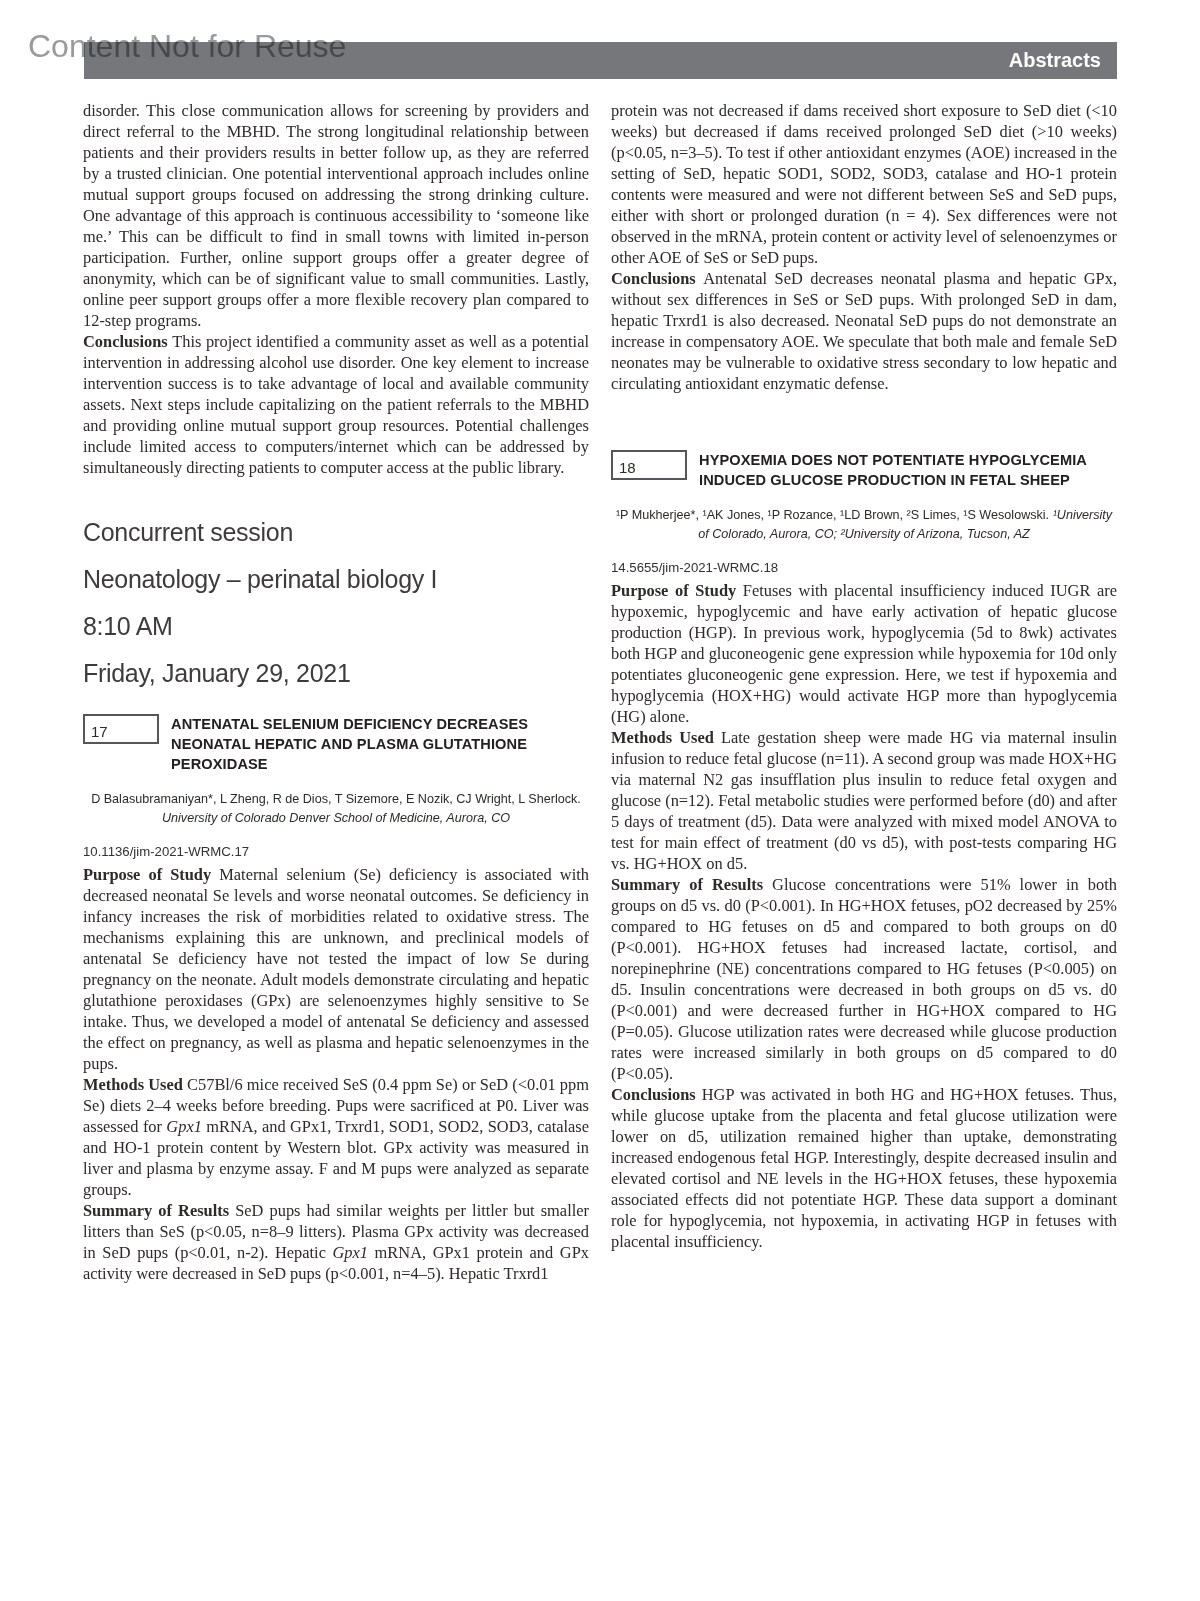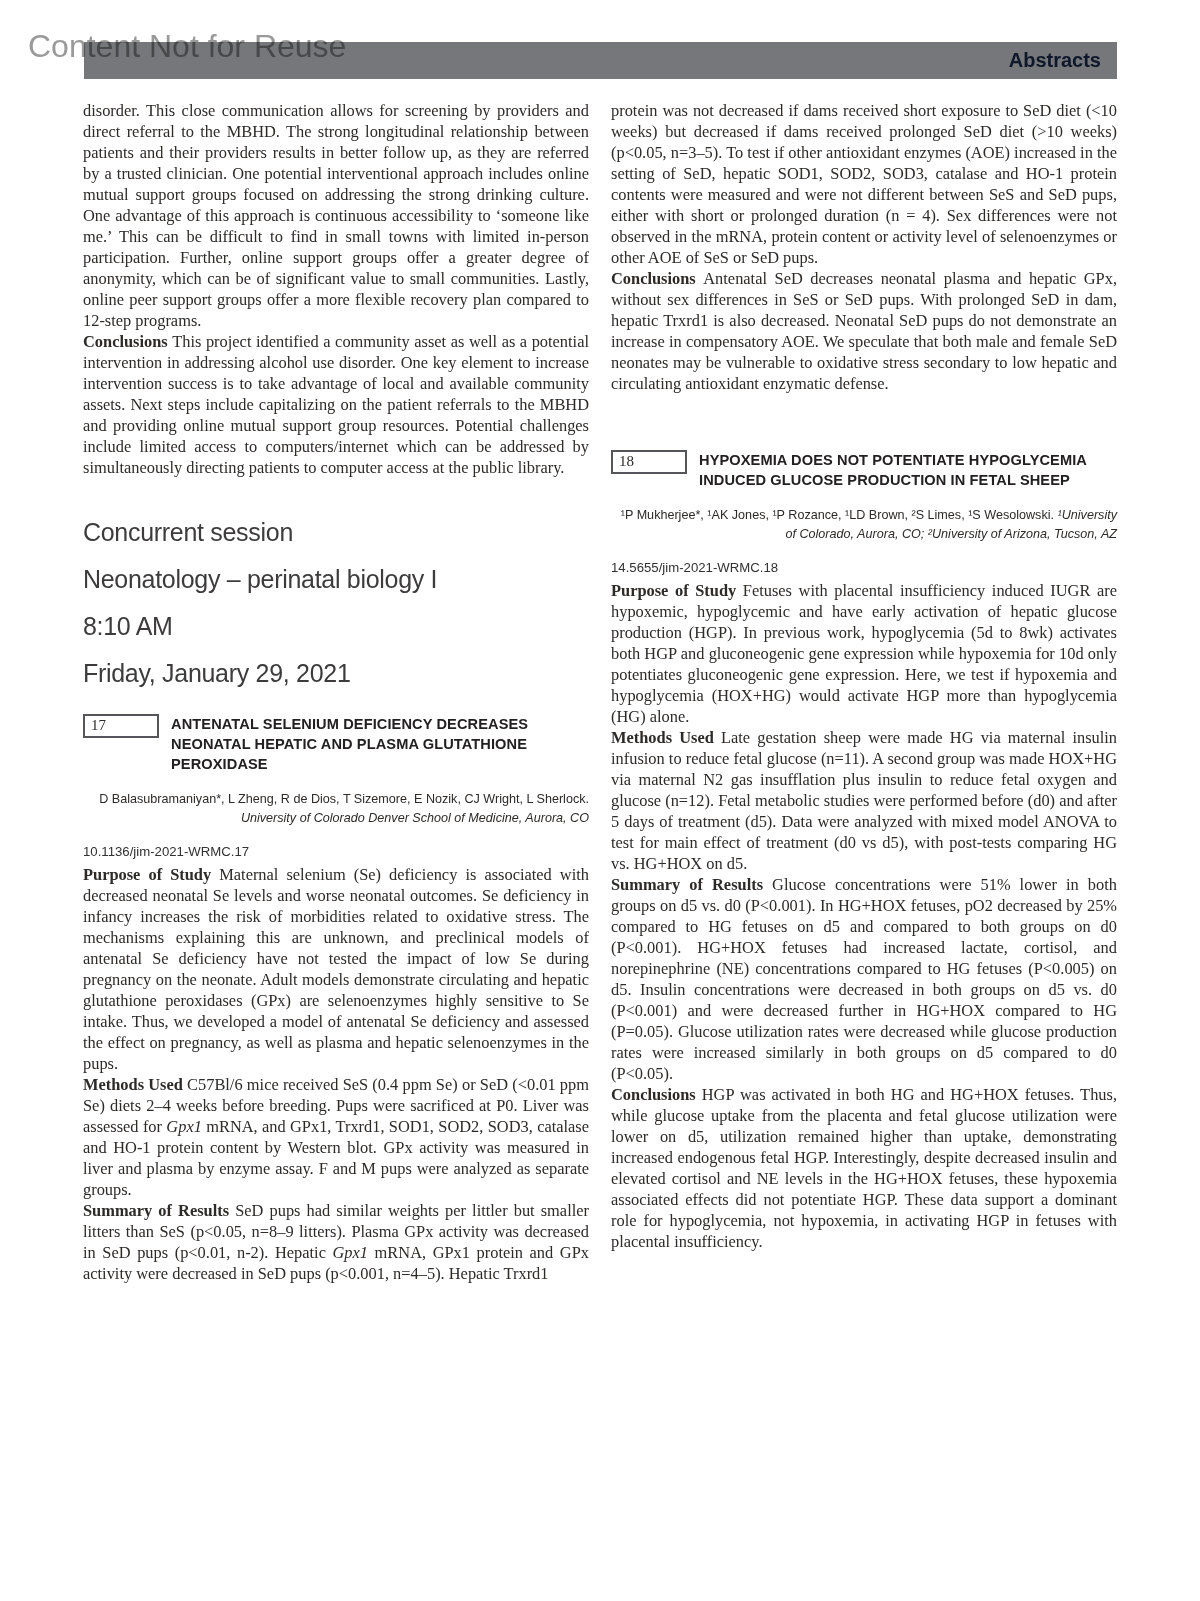--- a/index.html
+++ b/index.html
@@ -36,21 +36,21 @@
     z-index: 1;
   }
   .banner-label {
     position: absolute;
     right: 16px;
     top: 0;
     line-height: 37px;
     font-family: "Liberation Sans", sans-serif;
     font-weight: bold;
     font-size: 20px;
-    color: #0f172a;
+    color: #ffffff;
   }
   .col {
     position: absolute;
     top: 100px;
     width: 506px;
   }
   .col-left  { left: 83px; }
   .col-right { left: 611px; }
   .body-para {
     font-size: 16.4px;
@@ -72,43 +72,43 @@
   }
   .abstract-header {
     display: flex;
     align-items: flex-start;
   }
   .spaced-lg { margin-top: 56px; }
   .abstract-number-box {
     display: inline-block;
     min-width: 76px;
     border: 2px solid #55565a;
-    font-family: Liberation Serif, serif;
+    font-family: Liberation Sans, sans-serif;
     font-size: 15px;
     color: #2d2a28;
-    padding: 1px 6px 2px 6px;
+    padding: 7px 6px 2px 6px;
     margin-right: 12px;
     flex: 0 0 auto;
   }
   .abstract-title {
     font-family: "Liberation Sans", sans-serif;
     font-weight: bold;
     font-size: 14.6px;
     line-height: 20px;
     color: #232021;
     letter-spacing: 0.1px;
     flex: 1 1 auto;
   }
   .authors {
     margin-top: 16px;
     font-family: "Liberation Sans", sans-serif;
     font-size: 12.6px;
     line-height: 19px;
     color: #2d2a28;
-    text-align: right;
+    text-align: center;
   }
   .doi {
     margin-top: 16px;
     font-family: "Liberation Sans", sans-serif;
     font-size: 13.2px;
     color: #333132;
   }
   .first-body { margin-top: 5px; }
   .footer {
     position: absolute;

